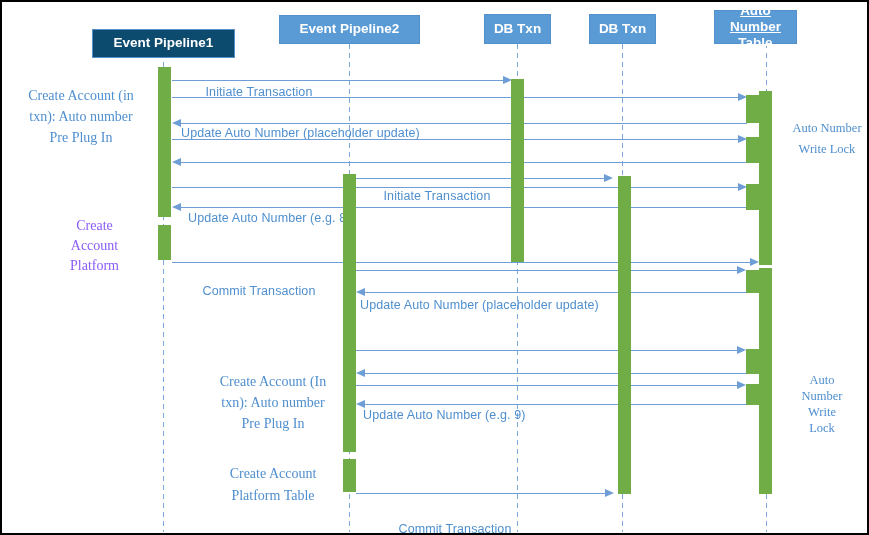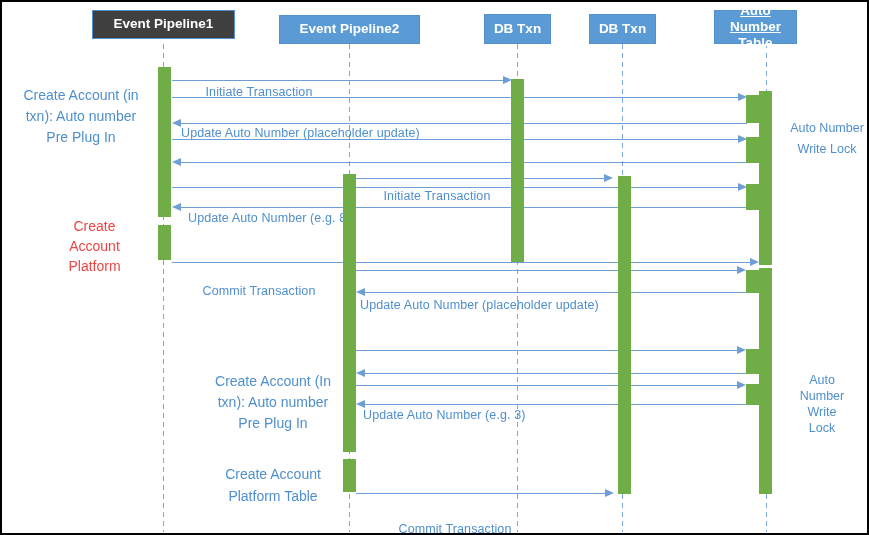--- a/index.html
+++ b/index.html
@@ -11,21 +11,21 @@
     position:absolute;display:flex;align-items:center;justify-content:center;
     color:#fff;font-weight:bold;font-size:13.5px;line-height:1.2;text-align:center;
     z-index:4;box-sizing:border-box;
   }
   .lifeline{position:absolute;width:1px;z-index:1;}
   .msg-line{position:absolute;height:1.4px;z-index:2;}
   .msg-arrow{position:absolute;width:0;height:0;z-index:2;}
   .msg-label{position:absolute;font-size:12.5px;z-index:2;letter-spacing:0.1px;margin-top:20px;}
   .msg-label.nowrap{white-space:nowrap;}
   .bar{position:absolute;z-index:3;}
-  .annotation{position:absolute;z-index:2;}
+  .annotation{position:absolute;z-index:2;font-family:Liberation Serif, serif;}
   .annotation-line{display:block;}
 </style>
 </head>
 <body>
 
 <div id="diagram" class="canvas">
     <div class="lifeline" style="left: 160.5px; top: 42px; height: 488px; background: repeating-linear-gradient(rgb(123, 167, 220) 0px, rgb(123, 167, 220) 5px, transparent 5px, transparent 9px);"></div>
     <div class="lifeline" style="left: 346.5px; top: 42px; height: 488px; background: repeating-linear-gradient(rgb(123, 167, 220) 0px, rgb(123, 167, 220) 5px, transparent 5px, transparent 9px);"></div>
     <div class="lifeline" style="left: 514.5px; top: 42px; height: 488px; background: repeating-linear-gradient(rgb(123, 167, 220) 0px, rgb(123, 167, 220) 5px, transparent 5px, transparent 9px);"></div>
     <div class="lifeline" style="left: 619.5px; top: 42px; height: 488px; background: repeating-linear-gradient(rgb(123, 167, 220) 0px, rgb(123, 167, 220) 5px, transparent 5px, transparent 9px);"></div>
@@ -57,61 +57,61 @@
     <div class="msg-arrow" style="top: 263.5px; border-top: 4.5px solid transparent; border-bottom: 4.5px solid transparent; left: 735px; border-left: 9px solid rgb(111, 158, 215);"></div>
     <div class="msg-label nowrap" style="left: 358px; top: 276px; color: rgb(79, 143, 206);">Update Auto Number (placeholder update)</div>
     <div class="msg-line" style="top: 289.5px; background: rgb(111, 158, 215); left: 362px; width: 382px;"></div>
     <div class="msg-arrow" style="top: 285.5px; border-top: 4.5px solid transparent; border-bottom: 4.5px solid transparent; left: 354px; border-right: 9px solid rgb(111, 158, 215);"></div>
     <div class="msg-line" style="top: 347.5px; background: rgb(111, 158, 215); left: 354px; width: 382px;"></div>
     <div class="msg-arrow" style="top: 343.5px; border-top: 4.5px solid transparent; border-bottom: 4.5px solid transparent; left: 735px; border-left: 9px solid rgb(111, 158, 215);"></div>
     <div class="msg-line" style="top: 370.5px; background: rgb(111, 158, 215); left: 362px; width: 382px;"></div>
     <div class="msg-arrow" style="top: 366.5px; border-top: 4.5px solid transparent; border-bottom: 4.5px solid transparent; left: 354px; border-right: 9px solid rgb(111, 158, 215);"></div>
     <div class="msg-line" style="top: 382.5px; background: rgb(111, 158, 215); left: 354px; width: 382px;"></div>
     <div class="msg-arrow" style="top: 378.5px; border-top: 4.5px solid transparent; border-bottom: 4.5px solid transparent; left: 735px; border-left: 9px solid rgb(111, 158, 215);"></div>
-    <div class="msg-label nowrap" style="left: 361px; top: 386px; color: rgb(79, 143, 206);">Update Auto Number (e.g. 3)</div>
+    <div class="msg-label nowrap" style="left: 361px; top: 386px; color: rgb(79, 143, 206);">Update Auto Number (e.g. 9)</div>
     <div class="msg-line" style="top: 401.5px; background: rgb(111, 158, 215); left: 362px; width: 382px;"></div>
     <div class="msg-arrow" style="top: 397.5px; border-top: 4.5px solid transparent; border-bottom: 4.5px solid transparent; left: 354px; border-right: 9px solid rgb(111, 158, 215);"></div>
     <div class="msg-label" style="left: 394px; top: 500px; color: rgb(79, 143, 206); width: 118px; text-align: center; white-space: nowrap;">Commit Transaction</div>
     <div class="msg-line" style="top: 490.5px; background: rgb(111, 158, 215); left: 354px; width: 250px;"></div>
     <div class="msg-arrow" style="top: 486.5px; border-top: 4.5px solid transparent; border-bottom: 4.5px solid transparent; left: 603px; border-left: 9px solid rgb(111, 158, 215);"></div>
     <div class="bar" style="left: 156px; top: 65px; width: 13px; height: 150px; background: rgb(112, 173, 71);"></div>
     <div class="bar" style="left: 156px; top: 223px; width: 13px; height: 35px; background: rgb(112, 173, 71);"></div>
     <div class="bar" style="left: 341px; top: 172px; width: 13px; height: 278px; background: rgb(112, 173, 71);"></div>
     <div class="bar" style="left: 341px; top: 457px; width: 13px; height: 33px; background: rgb(112, 173, 71);"></div>
     <div class="bar" style="left: 509px; top: 77px; width: 13px; height: 183px; background: rgb(112, 173, 71);"></div>
     <div class="bar" style="left: 616px; top: 174px; width: 13px; height: 318px; background: rgb(112, 173, 71);"></div>
     <div class="bar" style="left: 757px; top: 89px; width: 13px; height: 174px; background: rgb(112, 173, 71);"></div>
     <div class="bar" style="left: 757px; top: 266px; width: 13px; height: 226px; background: rgb(112, 173, 71);"></div>
     <div class="bar" style="left: 744px; top: 93px; width: 13px; height: 28px; background: rgb(112, 173, 71);"></div>
     <div class="bar" style="left: 744px; top: 135px; width: 13px; height: 26px; background: rgb(112, 173, 71);"></div>
     <div class="bar" style="left: 744px; top: 182px; width: 13px; height: 26px; background: rgb(112, 173, 71);"></div>
     <div class="bar" style="left: 744px; top: 268px; width: 13px; height: 23px; background: rgb(112, 173, 71);"></div>
     <div class="bar" style="left: 744px; top: 347px; width: 13px; height: 25px; background: rgb(112, 173, 71);"></div>
     <div class="bar" style="left: 744px; top: 382px; width: 13px; height: 21px; background: rgb(112, 173, 71);"></div>
-    <div class="actor-box" style="left: 90px; top: 8px; width: 143px; height: 29px; background: #404040; border: 1px solid rgb(83, 145, 204);">
+    <div class="actor-box" style="left: 90px; top: 27px; width: 143px; height: 29px; background: #0c4a6e; border: 1px solid rgb(83, 145, 204);">
       <span>Event Pipeline1</span>
     </div>
     <div class="actor-box" style="left: 277px; top: 13px; width: 141px; height: 29px; background: rgb(91, 155, 213); border: 1px solid rgb(83, 145, 204);">
       <span>Event Pipeline2</span>
     </div>
     <div class="actor-box" style="left: 482px; top: 12px; width: 67px; height: 30px; background: rgb(91, 155, 213); border: 1px solid rgb(83, 145, 204);">
       <span>DB Txn</span>
     </div>
     <div class="actor-box" style="left: 587px; top: 12px; width: 67px; height: 30px; background: rgb(91, 155, 213); border: 1px solid rgb(83, 145, 204);">
       <span>DB Txn</span>
     </div>
     <div class="actor-box" style="left: 712px; top: 8px; width: 83px; height: 34px; background: rgb(91, 155, 213); border: 1px solid rgb(83, 145, 204); text-decoration: underline;">
       <span>Auto Number Table</span>
     </div>
     <div class="annotation" style="left: 3px; top: 83px; width: 152px; text-align: center; color: rgb(79, 143, 206); font-size: 14px; line-height: 21px;">
       <span class="annotation-line">Create Account (in</span>
       <span class="annotation-line">txn): Auto number</span>
       <span class="annotation-line">Pre Plug In</span>
     </div>
-    <div class="annotation" style="left: 45px; top: 214px; width: 95px; text-align: center; color: #ef4444; font-size: 14px; line-height: 20px;">
+    <div class="annotation" style="left: 45px; top: 214px; width: 95px; text-align: center; color: #8b5cf6; font-size: 14px; line-height: 20px;">
       <span class="annotation-line">Create</span>
       <span class="annotation-line">Account</span>
       <span class="annotation-line">Platform</span>
     </div>
     <div class="annotation" style="left: 781px; top: 116px; width: 88px; text-align: center; color: rgb(79, 143, 206); font-size: 12.5px; line-height: 21px;">
       <span class="annotation-line">Auto Number</span>
       <span class="annotation-line">Write Lock</span>
     </div>
     <div class="annotation" style="left: 201px; top: 369px; width: 140px; text-align: center; color: rgb(79, 143, 206); font-size: 14px; line-height: 21px;">
       <span class="annotation-line">Create Account (In</span>

